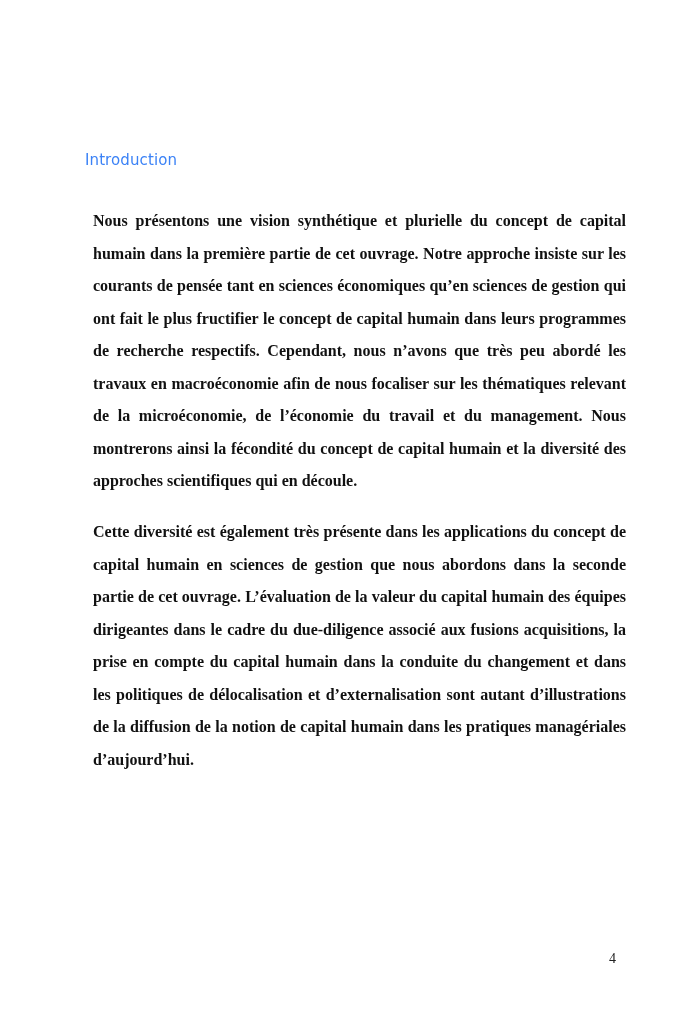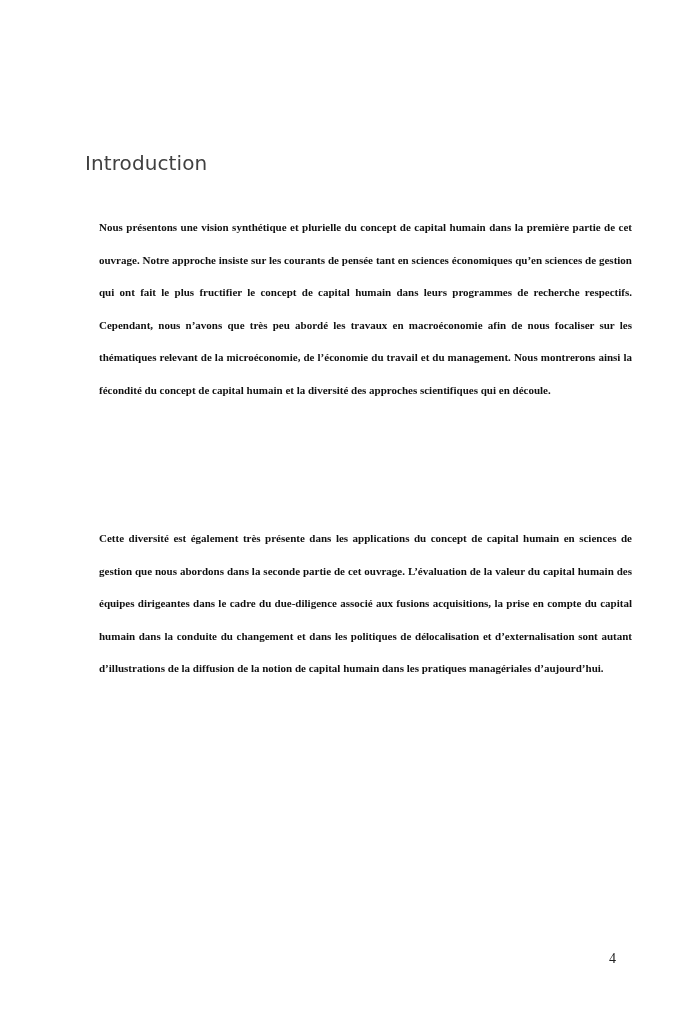--- a/index.html
+++ b/index.html
@@ -1,26 +1,26 @@
 <!DOCTYPE html>
 <html><head>
   <meta charset="utf-8">
   <style>
     html, body { margin: 0; padding: 0; background: #ffffff; }
     body { width: 700px; height: 1028px; position: relative; overflow: hidden; }
     .page { position: absolute; left: 0; top: 0; width: 700px; height: 1028px; background: #fff; }
     .heading {
       position: absolute; left: 85px; top: 151px;
-      font-family: "DejaVu Sans", sans-serif; font-size: 20px; color: #404040;
+      font-family: "DejaVu Sans", sans-serif; font-size: 15px; color: #3b82f6;
       letter-spacing: 0.1px;
     }
     .para {
       position: absolute; left: 85px; width: 533px;
-      font-family: "Liberation Serif", serif; font-size: 11px; color: #111;
-      line-height: 32.5px; text-align: justify; margin: 14px;
+      font-family: "Liberation Serif", serif; font-size: 16px; color: #111;
+      line-height: 32.5px; text-align: justify; margin: 8px;
       font-weight: bold;
     }
     .p1 { top: 197px; }
     .p2 { top: 508px; }
     .page-number {
       position: absolute; left: 609px; top: 951px;
       font-family: "Liberation Serif", serif; font-size: 14px; color: #222;
     }
   </style>
 </head>

